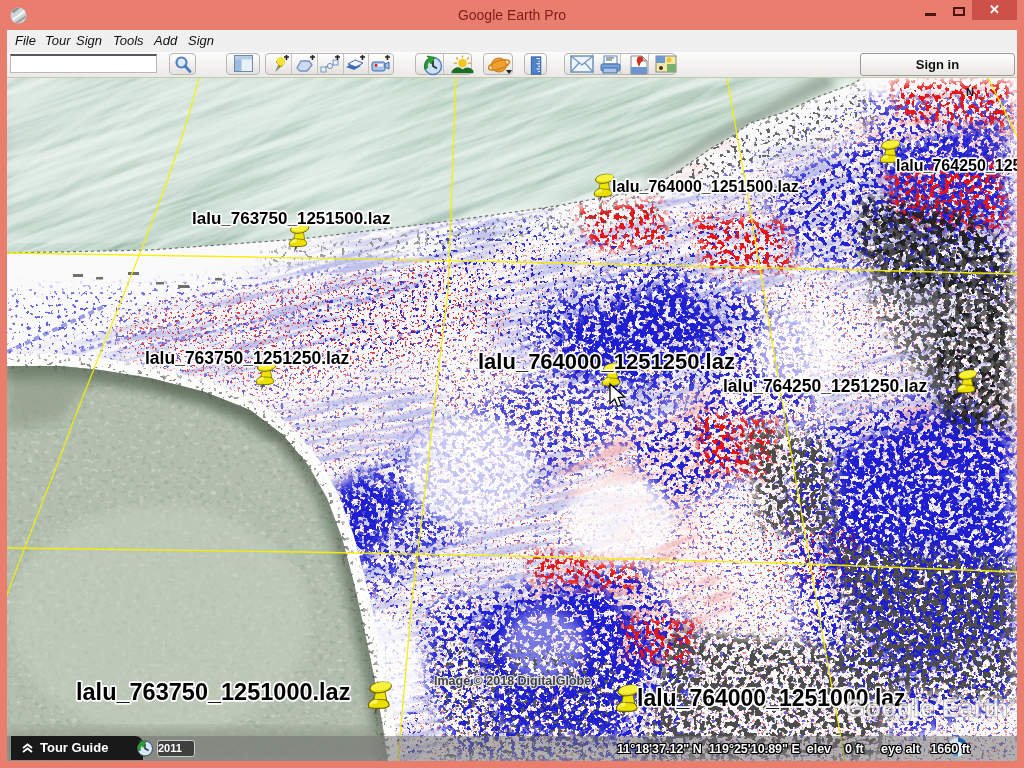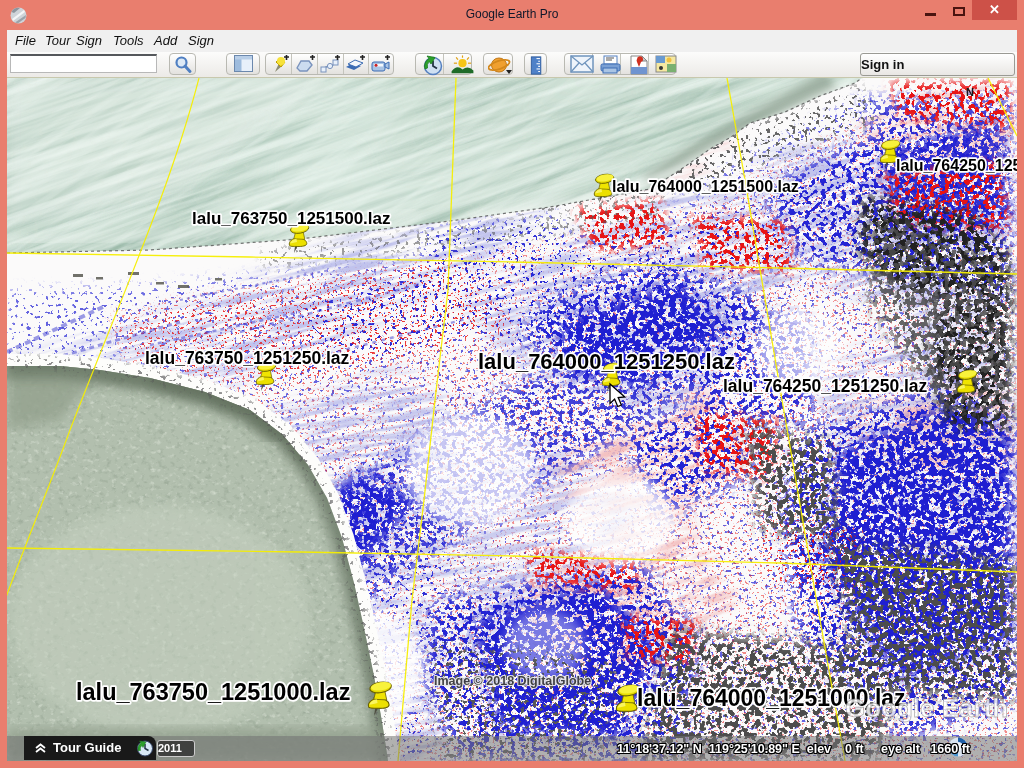--- a/index.html
+++ b/index.html
@@ -1,40 +1,40 @@
 <!DOCTYPE html>
 <html><head>
 <meta charset="utf-8">
 <style>
 * { margin:0; padding:0; box-sizing:border-box; }
 html,body { width:1024px; height:768px; overflow:hidden; }
 body { font-family:"Liberation Sans", sans-serif; position:relative; background:#e97e6e; }
 #win { position:absolute; left:0; top:0; width:1024px; height:768px; }
 
 #titlebar { position:absolute; left:0; top:0; width:1024px; height:30px; background:#e97e6e; }
-#title { position:absolute; left:0; top:7px; width:1024px; text-align:center; font-size:12px; color:#0f172a; }
+#title { position:absolute; left:0; top:7px; width:1024px; text-align:center; font-size:14px; color:#7f1d1d; }
 #globeicon { position:absolute; left:10px; top:7px; }
 #btn-min { position:absolute; left:925px; top:13px; width:11px; height:3px; background:#4a1410; }
 #btn-max { position:absolute; left:953px; top:7px; width:12px; height:9px; border:2px solid #4a1410; }
 #btn-close { position:absolute; left:972px; top:0; width:45px; height:20px; background:#cd5148; color:#fff; text-align:center; font-size:13px; line-height:19px; font-weight:bold; }
 
 #menubar { position:absolute; left:7px; top:30px; width:1010px; height:22px; background:#f0f0f0; font-size:13px; color:#111; }
 #menubar span { position:absolute; top:3px;font-style:italic; }
 
 #toolbar { position:absolute; left:7px; top:52px; width:1010px; height:26px; background:linear-gradient(#fcfcfb,#eceae7); border-bottom:1px solid #c8c8ad; }
 #searchbox { position:absolute; left:3px; top:2px; width:147px; height:19px; background:#fff; border:1px solid #b8b8b8; border-top:2px solid #55585c; }
 .tbtn { position:absolute; top:1px; height:22px; background:linear-gradient(#ffffff,#e3e1de); border:1px solid #b9b9b2; border-radius:4px; }
 .vsep { position:absolute; top:2px; height:20px; width:1px; background:#c4c4bc; }
 .ticon { position:absolute; top:3px; }
-#signin { position:absolute; left:853px; top:1px; width:155px; height:23px; background:linear-gradient(#ffffff,#e9e7e4); border:1px solid #9a9a94; border-radius:3px; text-align:left; font-size:13px; font-weight:bold; color:#111; line-height:21px; }
+#signin { position:absolute; left:853px; top:1px; width:155px; height:23px; background:linear-gradient(#ffffff,#e9e7e4); border:1px solid #9a9a94; border-radius:3px; text-align:center; font-size:13px; font-weight:bold; color:#111; line-height:21px; }
 
 #map { position:absolute; left:7px; top:78px; width:1010px; height:683px; background:#ffffff; overflow:hidden; }
 
 #statusband { position:absolute; left:0px; bottom:0px; width:1010px; height:25px; background:rgba(115,115,115,0.55); }
-#tourguide { position:absolute; left:17px; bottom:1px; width:132px; height:24px; background:#191919; border-radius:0 8px 0 0; color:#fff; font-size:13px; font-weight:bold; line-height:24px; }
+#tourguide { position:absolute; left:4px; bottom:1px; width:132px; height:24px; background:#191919; border-radius:0 8px 0 0; color:#fff; font-size:13px; font-weight:bold; line-height:24px; }
 #histbox { position:absolute; left:150px; bottom:4px; width:38px; height:17px; background:rgba(40,40,40,0.75); border:1px solid #cccccc; border-radius:3px; color:#fff; font-size:11px; font-weight:bold; text-align:left; line-height:15px; }
 #coords { position:absolute; left:610px; bottom:5px; color:#fff; font-size:12.5px; font-weight:bold; white-space:pre; text-shadow:-1px -1px 0 #000, 1px -1px 0 #000, -1px 1px 0 #000, 1px 1px 0 #000, 0 1px 0 #000, 0 -1px 0 #000, 1px 0 0 #000, -1px 0 0 #000; }
 </style>
 </head>
 <body>
 <div id="win">
   <div id="titlebar">
     <div id="title">Google Earth Pro</div>
     <svg id="globeicon" width="17" height="17" viewBox="0 0 17 17">
       <circle cx="8.5" cy="8.5" r="8" fill="#cfd4d9"></circle>

